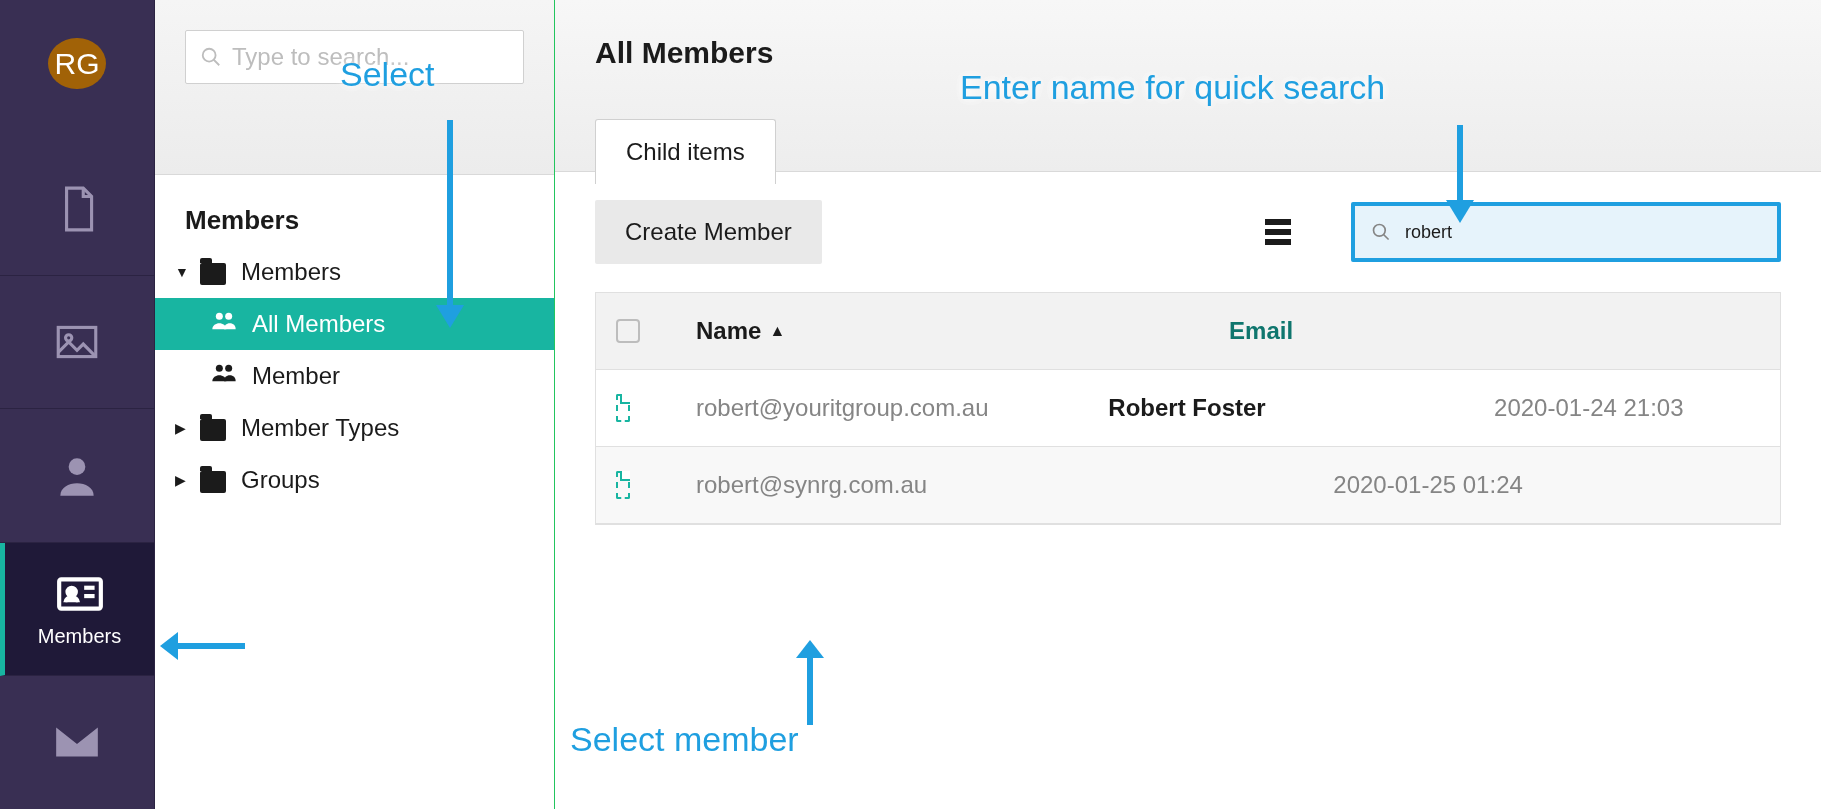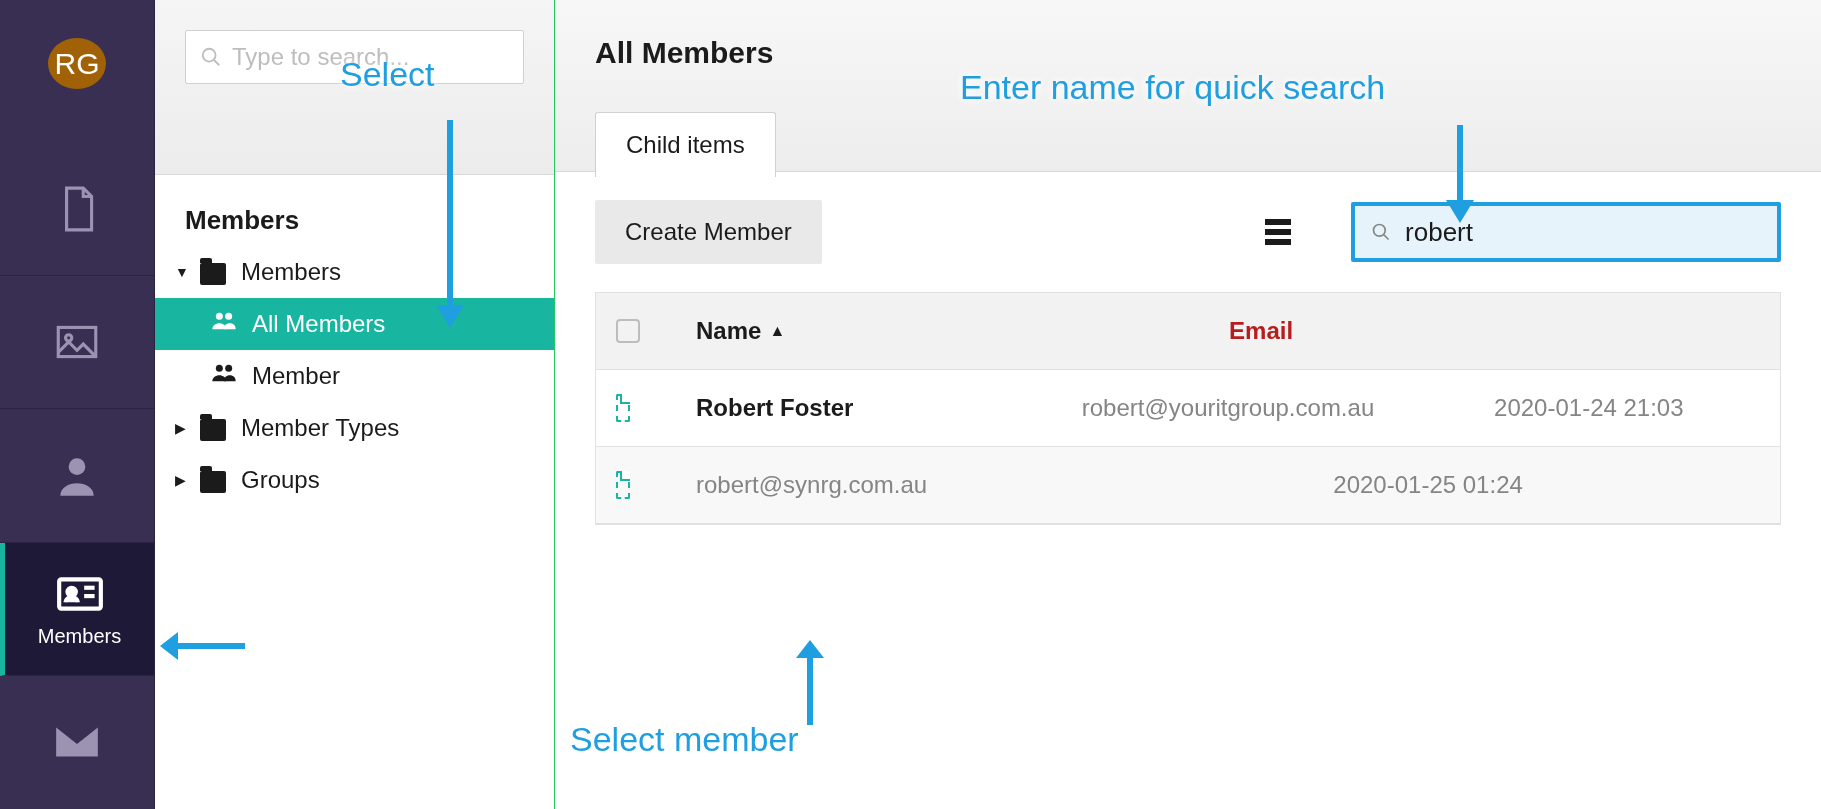--- a/index.html
+++ b/index.html
@@ -29,40 +29,40 @@
   .tree-row .ticon { width: 28px; margin-right: 14px; text-align: center; }
   .tree-row.selected { background: #18b5a1; color: #fff; }
   .tree-row.selected .ticon { color: #fff; }
   .folder-icon { width: 26px; height: 22px; background: #1b1b1b; display: inline-block; border-radius: 2px; position: relative; vertical-align: middle; }
   .folder-icon::before { content: ""; position: absolute; top: -5px; left: 0; width: 12px; height: 5px; background: #1b1b1b; border-radius: 2px 2px 0 0; }
 
   
   .main { flex: 1; display: flex; flex-direction: column; }
   .main-header { background: linear-gradient(#f7f7f7,#ededed); border-bottom: 1px solid #d9d9d9; padding: 36px 40px 0; }
   .page-title { font-size: 30px; font-weight: 700; color: #1b1b1b; margin-bottom: 36px; }
-  .tab { display: inline-block; background: #fff; border: 1px solid #d0d0d0; border-bottom: none; padding: 18px 30px; font-size: 24px; font-weight: 500; color: #1b1b1b; border-radius: 3px 3px 0 0; position: relative; top: 6px; }
+  .tab { display: inline-block; background: #fff; border: 1px solid #d0d0d0; border-bottom: none; padding: 18px 30px; font-size: 24px; font-weight: 500; color: #1b1b1b; border-radius: 3px 3px 0 0; position: relative; top: 13px; }
 
   .toolbar { display: flex; align-items: center; padding: 28px 40px; gap: 20px; }
   .btn { background: #e9e9e9; border: none; padding: 18px 30px; font-size: 24px; color: #1b1b1b; font-weight: 500; cursor: pointer; border-radius: 2px; }
   .toolbar-spacer { flex: 1; }
   .list-icon { width: 26px; height: 26px; display: flex; flex-direction: column; justify-content: space-between; cursor: pointer; margin-right: 40px; }
   .list-icon span { display: block; height: 6px; background: #1b1b1b; }
   .search-box { border: 4px solid #1f9fe0; background: #e6f3fb; width: 430px; height: 60px; display: flex; align-items: center; padding: 0 16px; border-radius: 2px; }
   .search-box svg { width: 22px; height: 22px; fill: #858585; margin-right: 14px; }
-  .search-box input { border: none; background: transparent; font-size: 26px; color: #1b1b1b; outline: none; width: 100%; }
+  .search-box input { border: none; background: transparent; font-size: 18px; color: #1b1b1b; outline: none; width: 100%; }
 
   .table { margin: 0 40px; border: 1px solid #e0e0e0; }
   .thead { display: flex; background: #f2f2f2; border-bottom: 1px solid #e0e0e0; }
   .th, .td { padding: 24px 20px; font-size: 24px; color: #1b1b1b; display: flex; align-items: center; }
   .col-check { width: 80px; }
   .col-name { flex: 1.3; font-weight: 700; }
   .col-email { flex: 1.4; color: #858585; font-weight: 400; }
   .col-date { flex: 1; color: #858585; font-weight: 400; }
   .thead .th { font-weight: 700; color: #1b1b1b; }
-  .thead .col-email, .thead .col-date { color: #b91c1c; }
+  .thead .col-email, .thead .col-date { color: #0f766e; }
   .trow { display: flex; border-bottom: 1px solid #e0e0e0; background: #fff; }
   .trow.alt { background: #f8f8f8; }
   .checkbox { width: 24px; height: 24px; border: 2px solid #bdbdbd; border-radius: 4px; }
   .doc-icon { width: 22px; height: 28px; border: 2px dashed #18b5a1; border-radius: 2px; margin-right: 26px; position: relative; }
   .doc-icon::after { content: ""; position: absolute; top: -2px; right: -2px; width: 8px; height: 8px; border-left: 2px dashed #18b5a1; border-bottom: 2px dashed #18b5a1; background: #fff; }
   .sort-caret { margin-left: 8px; font-size: 16px; }
   .highlight-box { border: 4px solid #1f9fe0; background: #d6eaf7; padding: 6px 18px; border-radius: 2px; text-decoration: underline; font-weight: 700; }
 
   
   .annot { position: absolute; color: #1f9fe0; font-size: 34px; font-weight: 400; text-align: center; text-shadow: 0 0 10px #fff, 0 0 10px #fff; pointer-events: none; }
@@ -197,22 +197,22 @@
           <span>Name</span>
             <span class="sort-caret">▲</span>
         </div>
         <div class="th col-email">Email</div>
       </div>
 
       <div class="trow">
         <div class="td col-check">
             <span class="doc-icon"></span>
           </div>
+        <div class="td col-email">robert@youritgroup.com.au</div>
         <div class="td col-name" style="font-weight:700">Robert Foster</div>
-        <div class="td col-email">robert@youritgroup.com.au</div>
         <div class="td col-date">2020-01-24 21:03</div>
       </div>
 
       <div class="trow alt">
         <div class="td col-check">
             <span class="doc-icon"></span>
           </div>
         <div class="td col-email">robert@synrg.com.au</div>
         <div class="td col-date">2020-01-25 01:24</div>
       </div>

